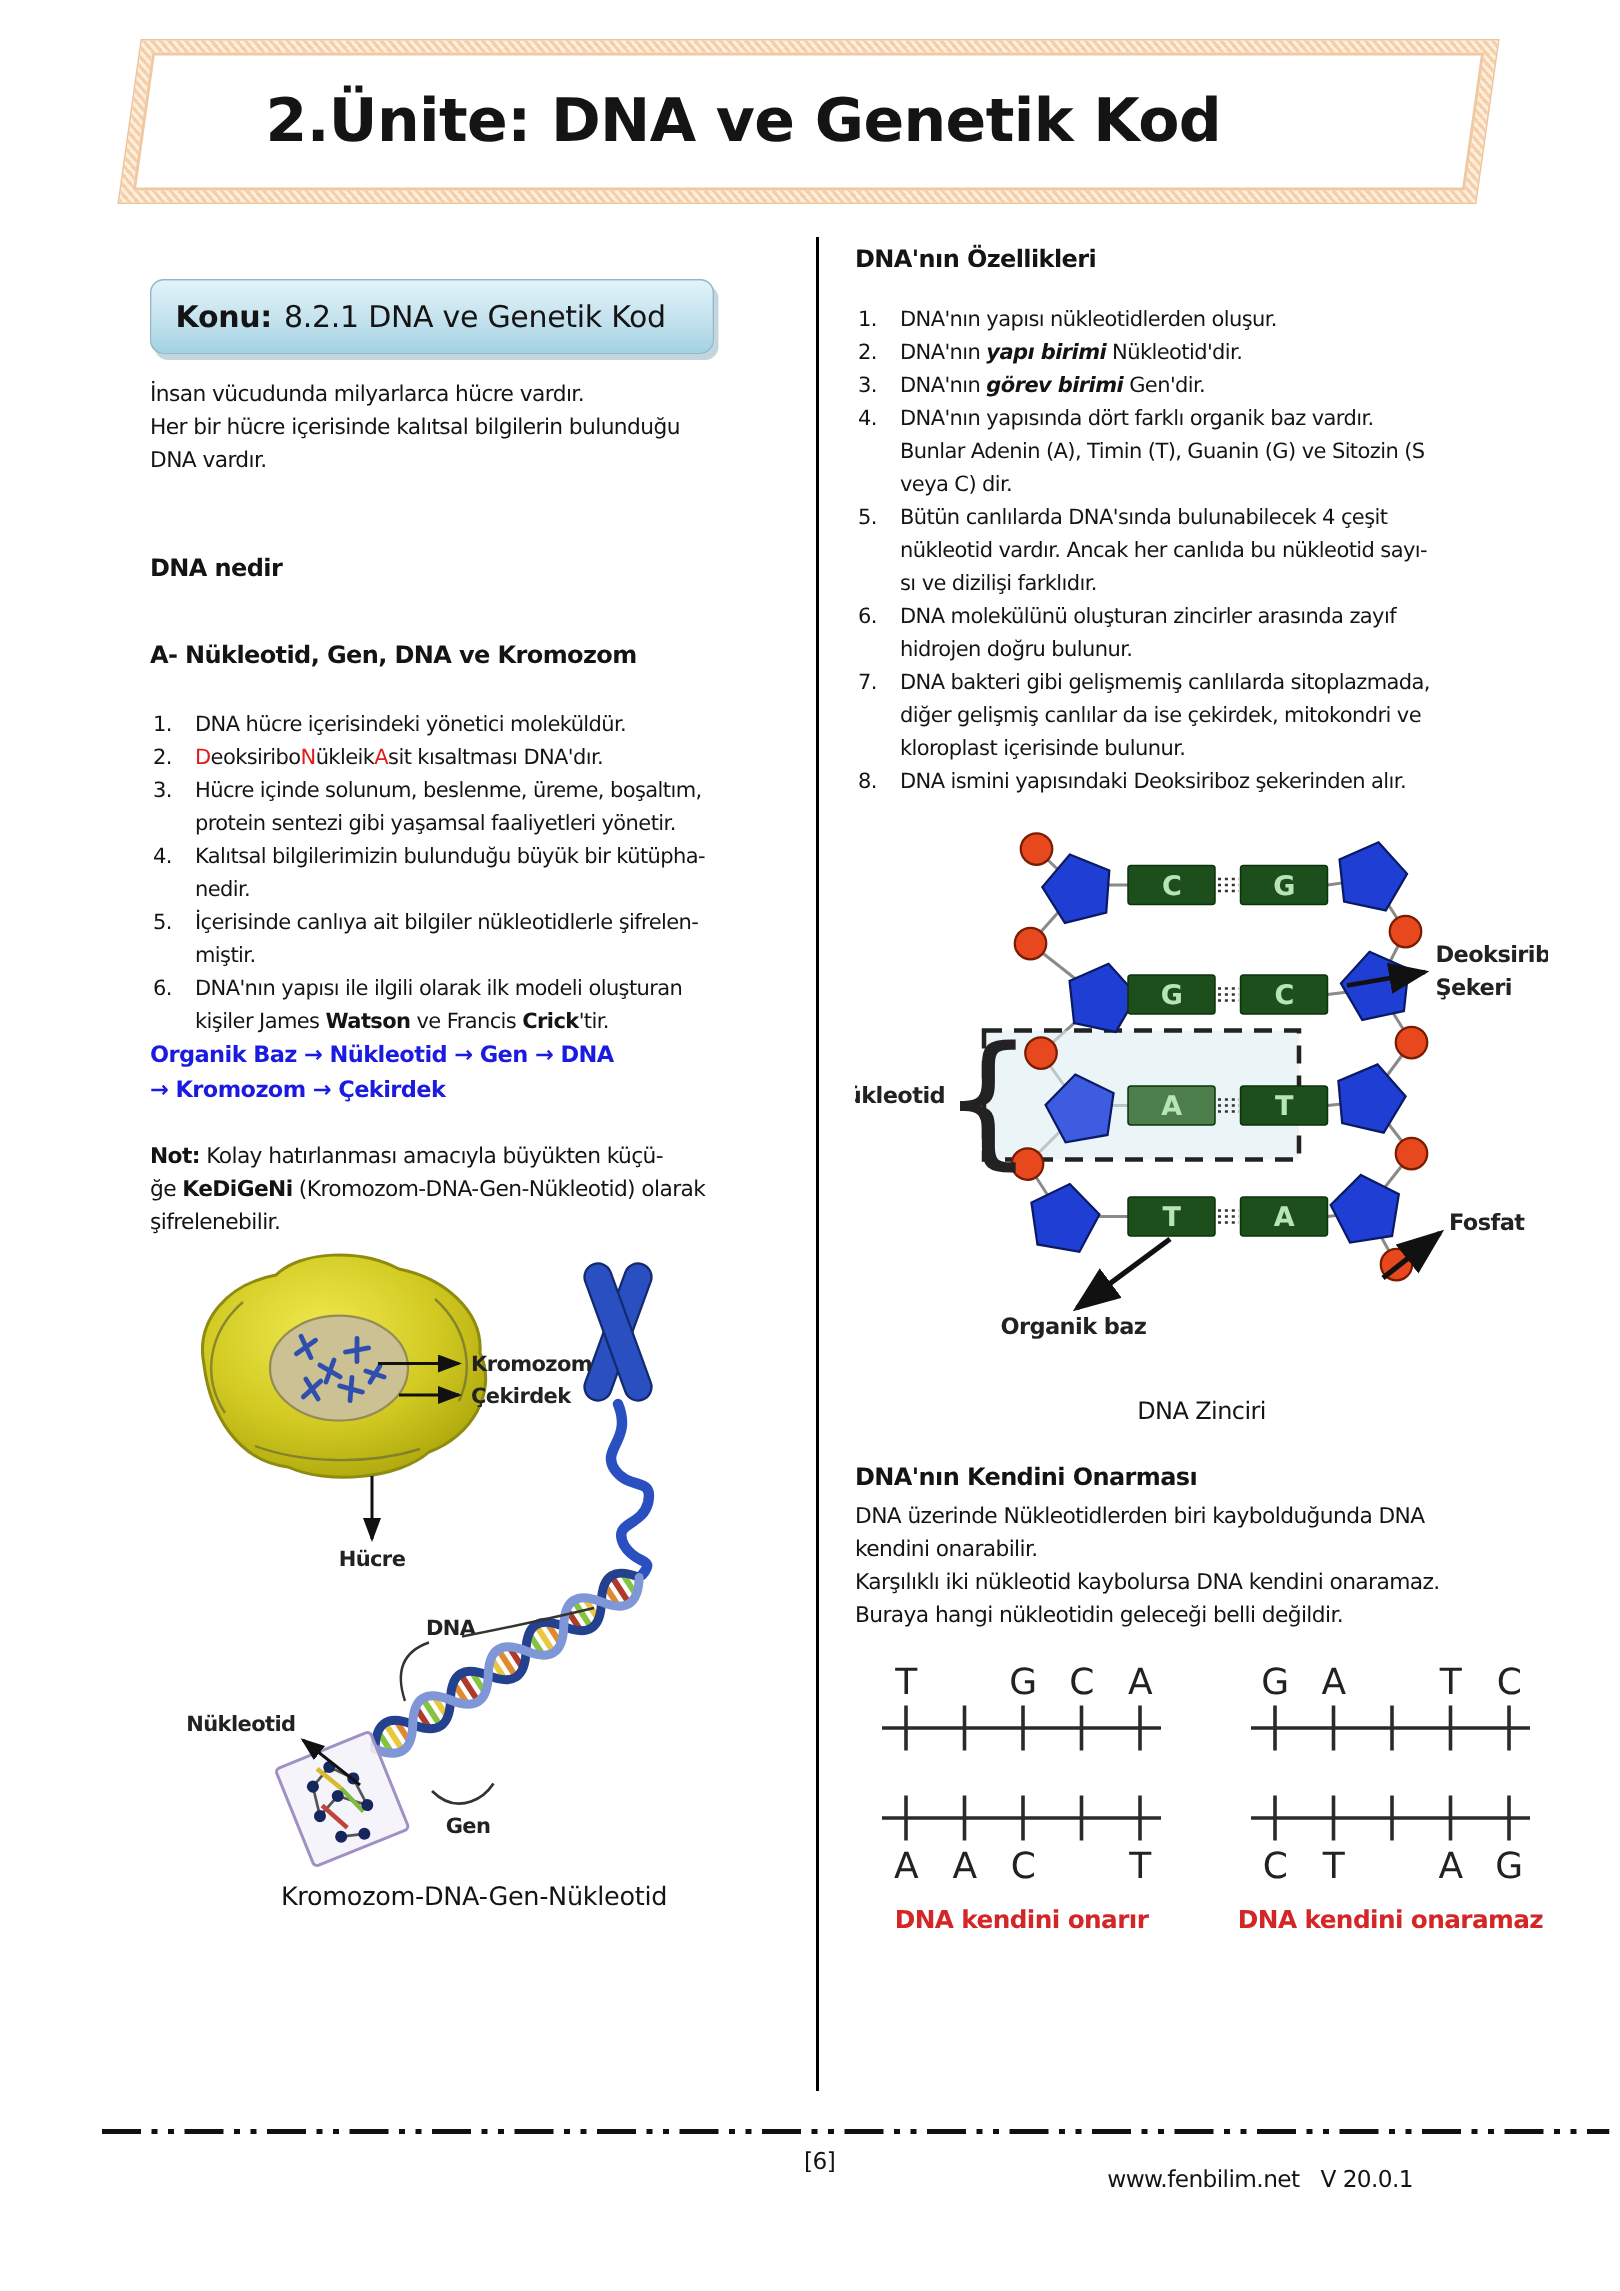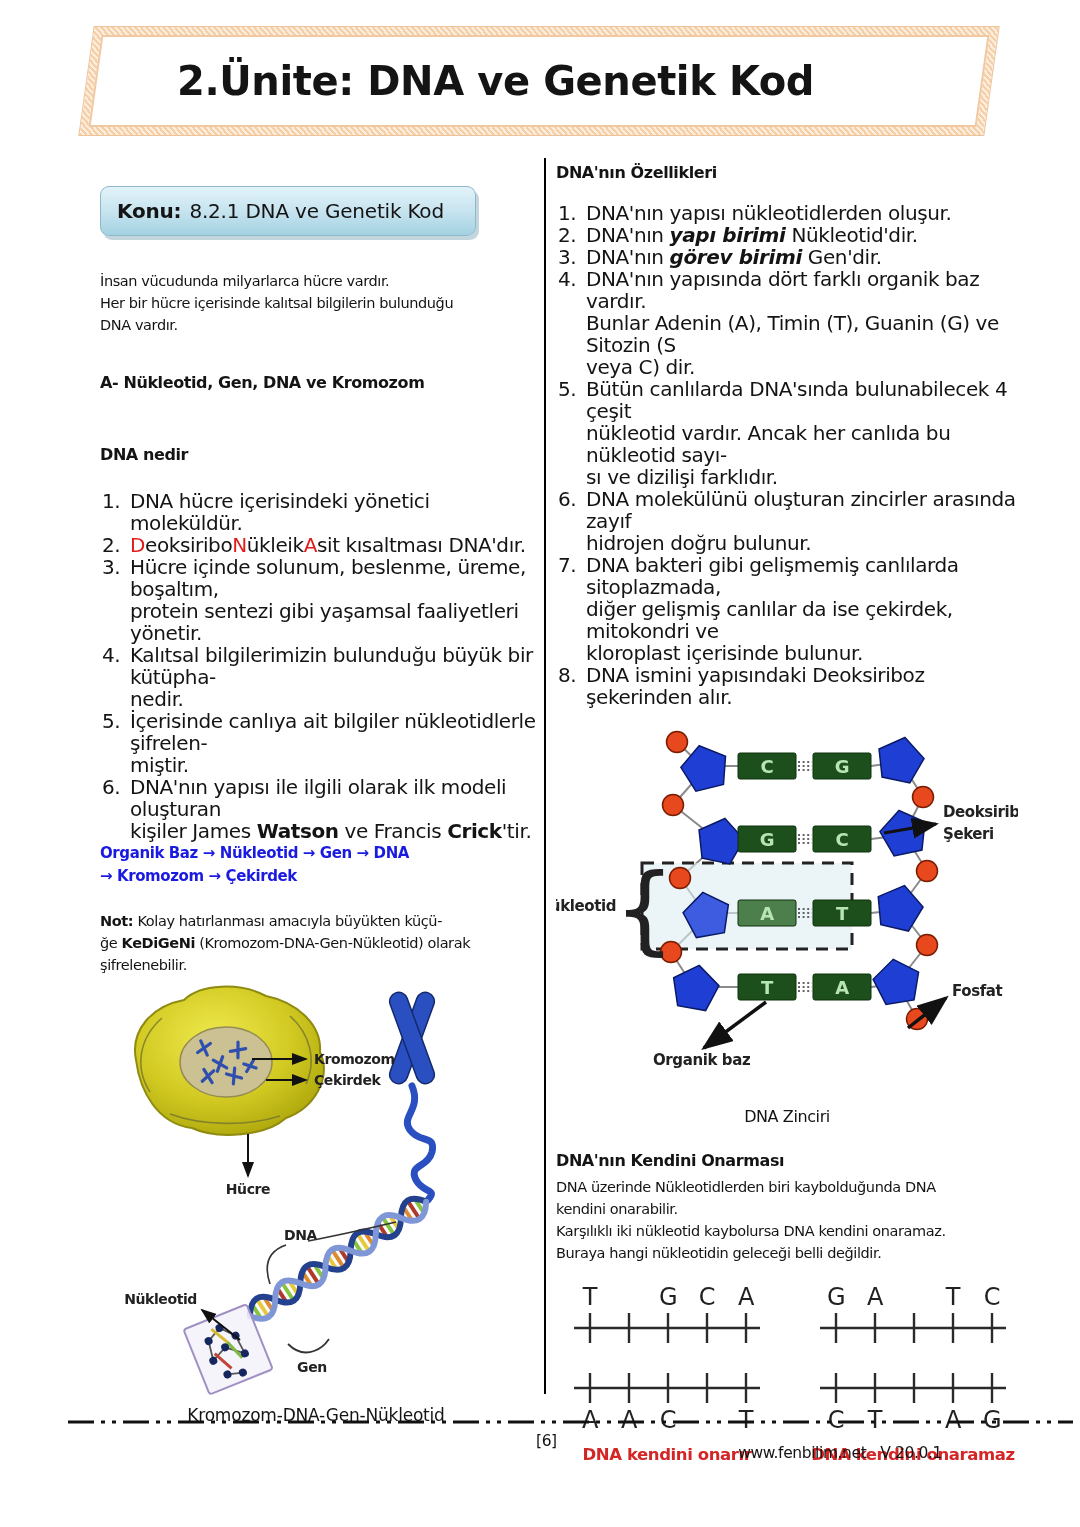--- a/index.html
+++ b/index.html
@@ -11,35 +11,35 @@
        transform:skewX(-8deg);
        background:repeating-linear-gradient(45deg,#f6cfa6 0 2px,#fbeede 2px 4px);
        border:1px solid #eec39a;box-sizing:border-box;padding:8px;}
   .hdr-inner{width:100%;height:100%;background:#fff;border:2px solid #f0c9a2;
        box-sizing:border-box;display:flex;align-items:center;}
   .hdr-title{transform:skewX(8deg);font-size:40px;font-weight:600;padding-left:80px;
        white-space:nowrap;color:#141414;}
   
   .divider{position:absolute;left:544px;top:158px;width:2px;height:1236px;background:#000;}
   .col-left{position:absolute;left:100px;top:160px;width:443px;}
-  .col-right{position:absolute;left:556px;top:150px;width:468px;}
+  .col-right{position:absolute;left:570px;top:150px;width:468px;}
   p,div{font-size:14.5px;line-height:22px;}
   .pre{white-space:pre-line;}
   .bold-head{font-weight:bold;font-size:16px;line-height:22px;}
   
   .topic-box{margin-top:26px;width:376px;height:50px;border-radius:9px;
      background:linear-gradient(180deg,#e2f3f9 0%,#c4e2ee 55%,#a3d2e2 100%);
      border:1px solid #8fb9c9;box-shadow:3px 4px 0 rgba(125,165,180,.45);
      display:flex;align-items:center;padding-left:16px;box-sizing:border-box;
      font-size:20px;letter-spacing:-0.2px;}
   .topic-box b{margin-right:8px;}
   
   ol.plain{list-style:none;margin:0;padding:0;counter-reset:i;}
   ol.plain li{position:relative;padding-left:30px;white-space:pre-line;
-      font-size:20px;line-height:22px;}
+      font-size:14px;line-height:22px;}
   ol.plain li::before{counter-increment:i;content:counter(i) ".";
       position:absolute;left:2px;top:0;}
   .s-b{font-weight:bold;}
   .s-bi{font-weight:bold;font-style:italic;}
   .s-red{color:var(--red,#e21b1b);}
   .seq{color:var(--accent-blue,#1a1ae0);font-weight:bold;white-space:pre-line;
       font-size:15px;line-height:23px;}
   .fig-caption{text-align:center;font-size:17px;margin-top:2px;letter-spacing:-0.2px;}
   .small-caption{text-align:center;font-size:16px;margin-top:2px;}
   
@@ -72,27 +72,27 @@
 
   <div class="divider"></div>
 
   <div class="col-left">
 
     <div class="topic-box">
       <b>Konu:</b>
       <span>8.2.1 DNA ve Genetik Kod</span>
     </div>
 
-    <p class="pre" style="margin:34px 0 0 0;">İnsan vücudunda milyarlarca hücre vardır.
+    <p class="pre" style="margin:16px 0 0 0;">İnsan vücudunda milyarlarca hücre vardır.
 Her bir hücre içerisinde kalıtsal bilgilerin bulunduğu
 DNA vardır.</p>
 
+    <div class="bold-head" style="margin-top:50px;">DNA nedir</div>
+
     <div class="bold-head" style="margin-top:36px;">A- Nükleotid, Gen, DNA ve Kromozom</div>
-
-    <div class="bold-head" style="margin-top:50px;">DNA nedir</div>
 
     <ol class="plain" style="margin-top:24px;">
         <li><span>DNA hücre içerisindeki yönetici moleküldür.</span></li>
         <li><span class="s-red">D</span><span>eoksiribo</span><span class="s-red">N</span><span>ükleik</span><span class="s-red">A</span><span>sit kısaltması DNA'dır.</span></li>
         <li><span>Hücre içinde solunum, beslenme, üreme, boşaltım,
 protein sentezi gibi yaşamsal faaliyetleri yönetir.</span></li>
         <li><span>Kalıtsal bilgilerimizin bulunduğu büyük bir kütüpha-
 nedir.</span></li>
         <li><span>İçerisinde canlıya ait bilgiler nükleotidlerle şifrelen-
 miştir.</span></li>

